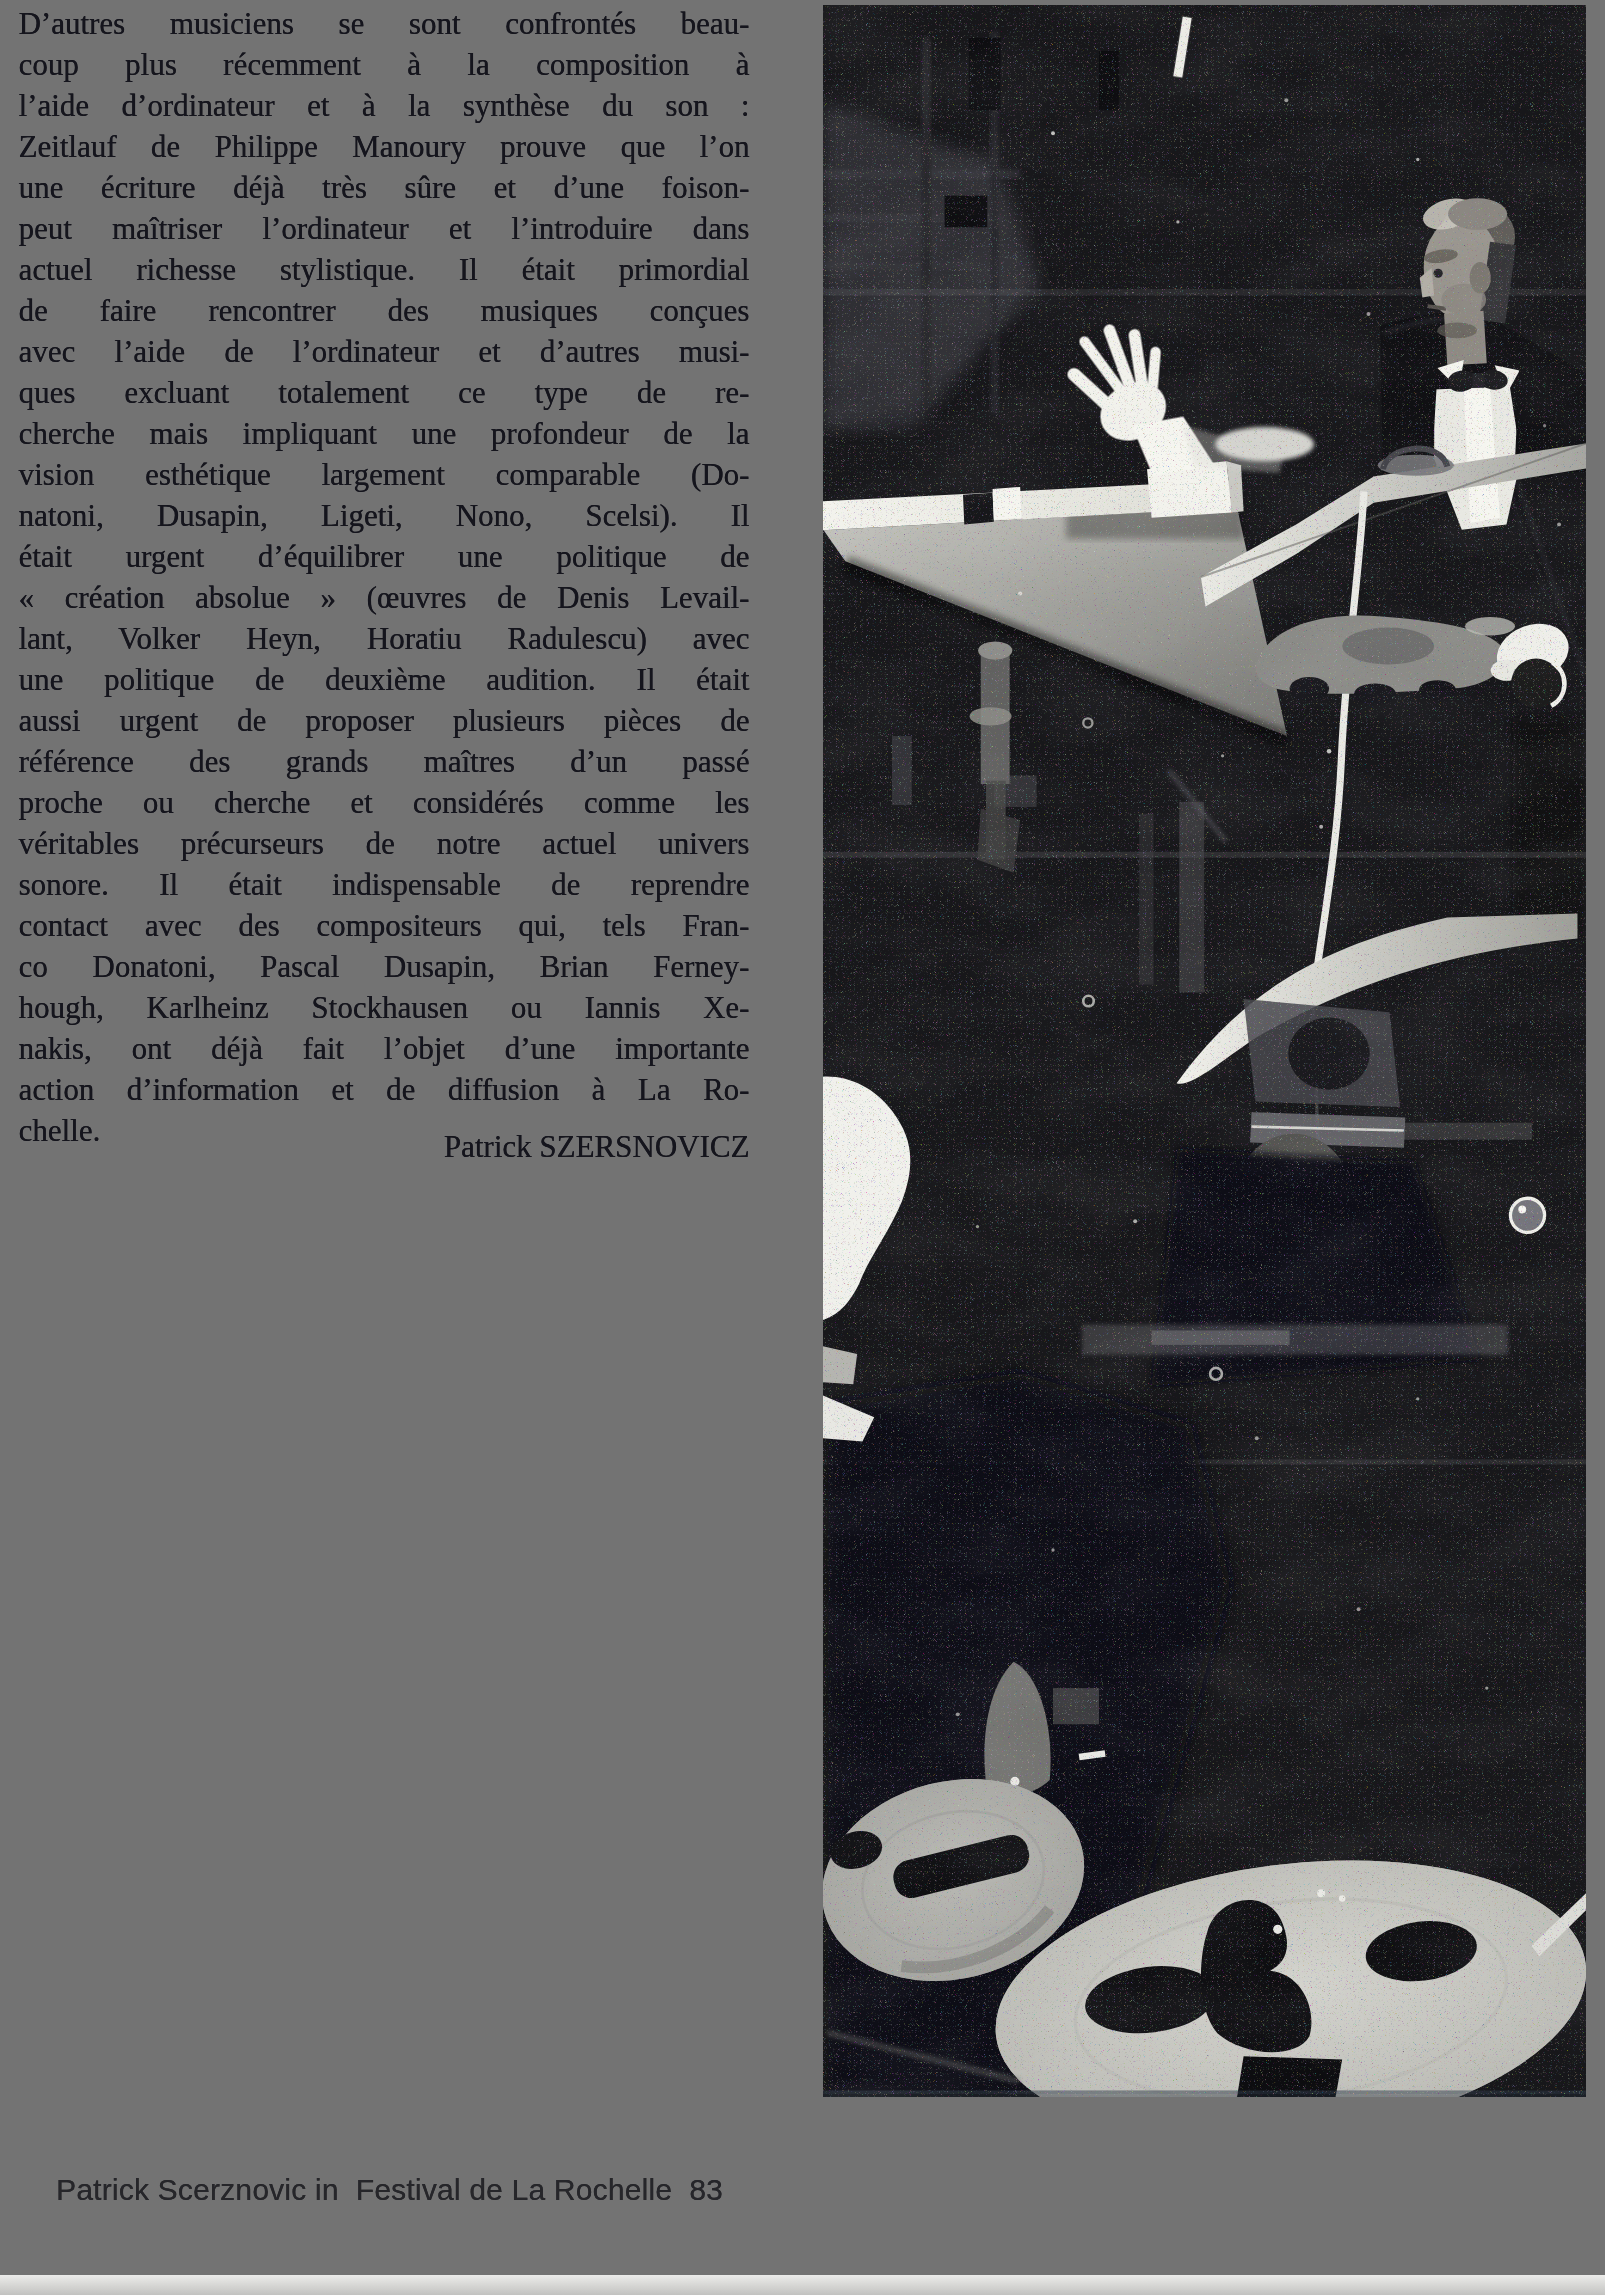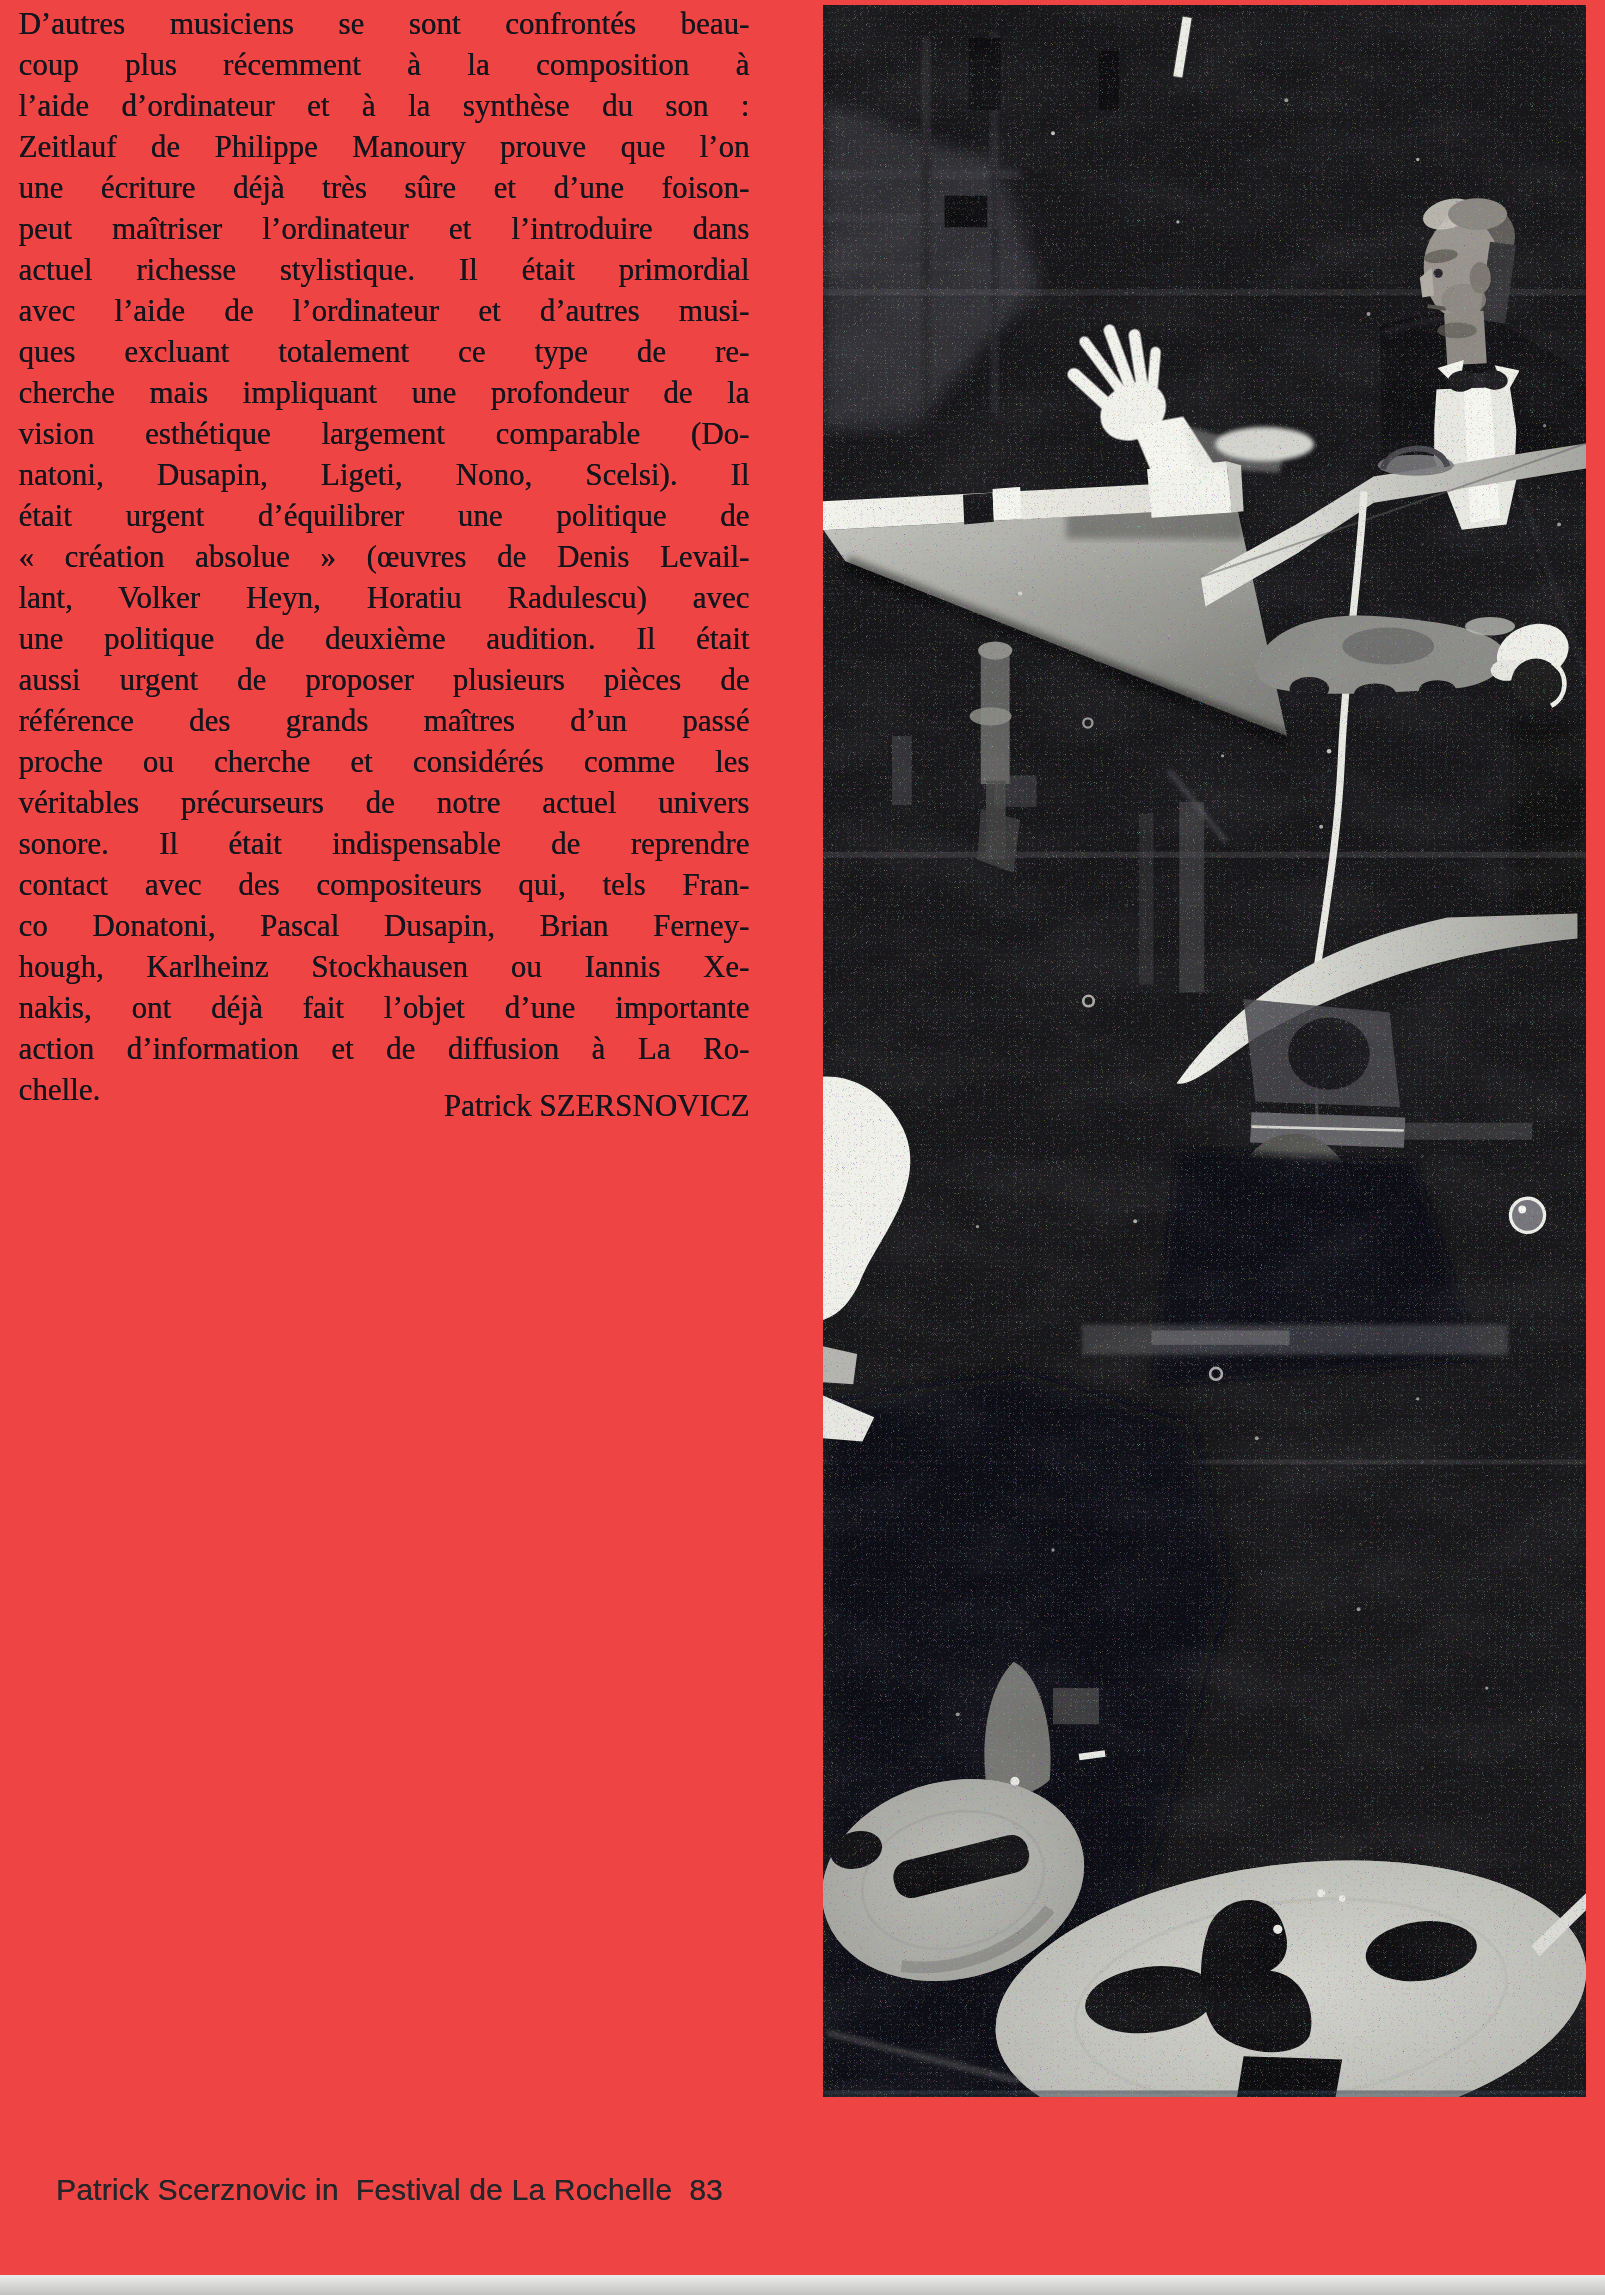--- a/index.html
+++ b/index.html
@@ -1,16 +1,16 @@
 <!DOCTYPE html>
 <html style="font-size:10.5px"><head>
 <meta charset="utf-8">
 <style>
   html,body{margin:0;padding:0;background:#ffffff;}
-  #page{position:relative;width:1606px;height:2295px;background:#ef4444;overflow:hidden;
+  #page{position:relative;width:1606px;height:2295px;background:#737373;overflow:hidden;
         font-family:"Liberation Serif",serif;}
   .article{position:absolute;left:18.4px;top:3.3px;width:731px;font-size:31px;line-height:41px;
            color:#15151d;text-shadow:0.3px 0 0 currentColor;}
   .tline{text-align:justify;text-align-last:justify;}
   .tline.last{display:flex;}
   .tline.last .sig{margin-left:auto;margin-top:16px;}
   .it{}
   .photo{position:absolute;left:823px;top:5.3px;width:763px;height:2092px;display:block;}
   .caption{position:absolute;left:56px;top:2173px;font-family:"Liberation Sans",sans-serif;
            font-size:30px;color:#26262a;white-space:pre;letter-spacing:0.2px;
@@ -24,20 +24,21 @@
 <div id="page">
 
   <div class="article">
       <div class="tline"><span>D’autres musiciens se sont confrontés beau-</span></div>
       <div class="tline"><span>coup plus récemment à la composition à</span></div>
       <div class="tline"><span>l’aide d’ordinateur et à la synthèse du son :</span></div>
       <div class="tline"><span class="it">Zeitlauf</span><span> de Philippe Manoury prouve que l’on</span></div>
       <div class="tline"><span>une écriture déjà très sûre et d’une foison-</span></div>
       <div class="tline"><span>peut maîtriser l’ordinateur et l’introduire dans</span></div>
       <div class="tline"><span>actuel richesse stylistique. Il était primordial</span></div>
+      <div class="tline"><span>de faire rencontrer des musiques conçues</span></div>
       <div class="tline"><span>avec l’aide de l’ordinateur et d’autres musi-</span></div>
       <div class="tline"><span>ques excluant totalement ce type de re-</span></div>
       <div class="tline"><span>cherche mais impliquant une profondeur de la</span></div>
       <div class="tline"><span>vision esthétique largement comparable (Do-</span></div>
       <div class="tline"><span>natoni, Dusapin, Ligeti, Nono, Scelsi). Il</span></div>
       <div class="tline"><span>était urgent d’équilibrer une politique de</span></div>
       <div class="tline"><span>« création absolue » (œuvres de Denis Levail-</span></div>
       <div class="tline"><span>lant, Volker Heyn, Horatiu Radulescu) avec</span></div>
       <div class="tline"><span>une politique de </span><span class="it">deuxième audition</span><span>. Il était</span></div>
       <div class="tline"><span>aussi urgent de proposer plusieurs pièces de</span></div>

